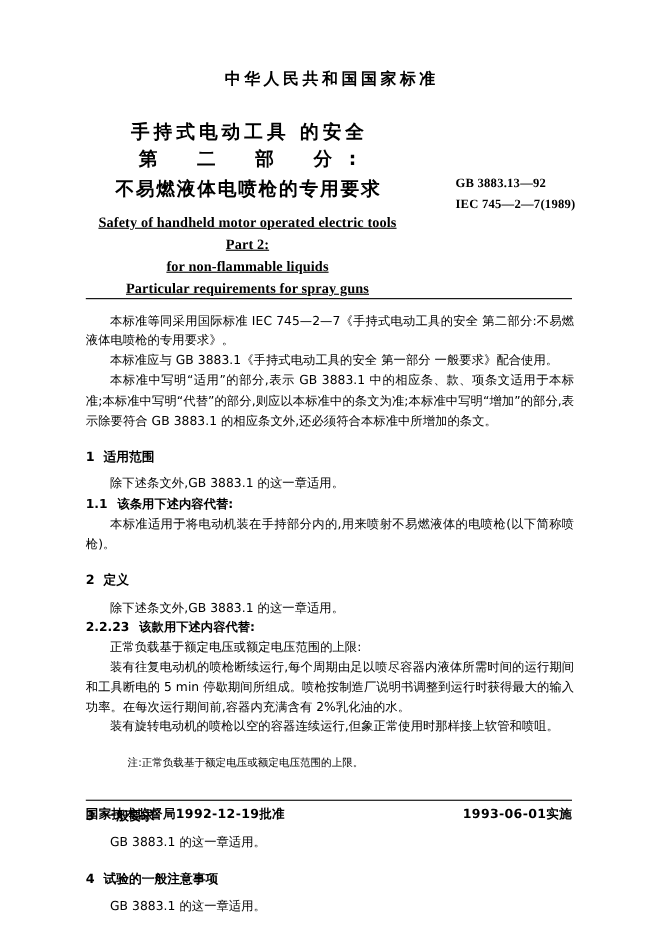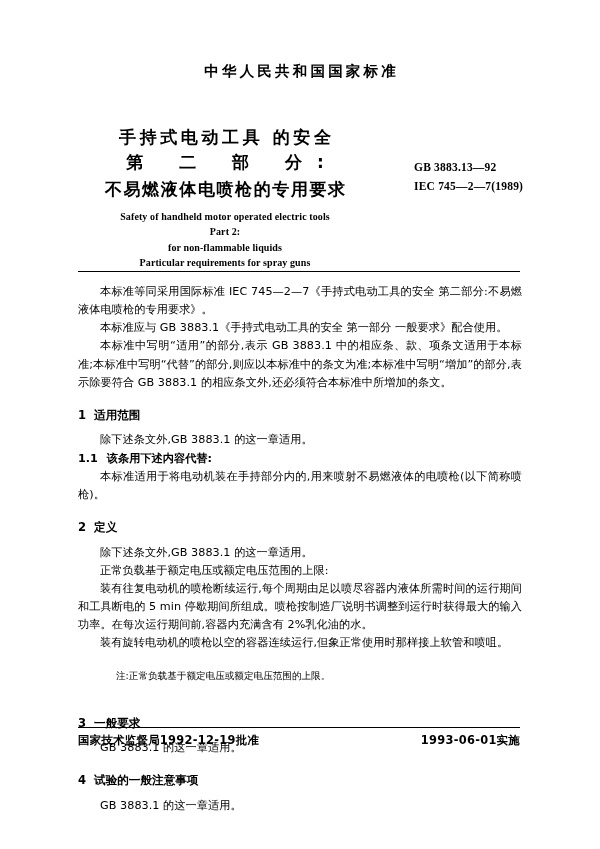--- a/index.html
+++ b/index.html
@@ -46,21 +46,20 @@
     width: 370px;
     text-align: center;
   }
   .t-line1 {
     font-family: "DejaVu Sans", "Liberation Sans", sans-serif;
     font-weight: bold;
     font-size: 17px;
     letter-spacing: 3.6px;
     text-indent: 3.6px;
     line-height: 1.45;
-    margin-top: 17px;
   }
   .t-line2 {
     font-family: "DejaVu Sans", "Liberation Sans", sans-serif;
     font-weight: bold;
     font-size: 17px;
     letter-spacing: 15px;
     text-indent: 15px;
     line-height: 1.5;
   }
   .t-line3 {
@@ -71,23 +70,24 @@
     text-indent: 1.6px;
     line-height: 1.5;
     margin-top: 2px;
   }
   .en-block {
     margin-top: 6px;
   }
   .en-line {
     font-family: "Liberation Serif", "DejaVu Serif", serif;
     font-weight: bold;
-    font-size: 10px;
+    font-size: 13px;
     line-height: 1.55;
     letter-spacing: 0.1px;
+    text-decoration: underline;
   }
 
   
   .std-nums {
     position: absolute;
     left: 414px;
     top: 158px;
     width: 180px;
     text-align: left;
     font-family: "Liberation Serif", "DejaVu Serif", serif;
@@ -205,20 +205,21 @@
     <div class="gap-sm"></div>
     <p class="para indent2">除下述条文外,GB 3883.1 的这一章适用。</p>
     <p class="clause"><span class="cnum">1.1</span><span>该条用下述内容代替:</span></p>
     <p class="para sub-indent">本标准适用于将电动机装在手持部分内的,用来喷射不易燃液体的电喷枪(以下简称喷枪)。</p>
 
     <div class="gap-lg"></div>
 
     <p class="sec-head"><span class="num">2</span><span>定义</span></p>
     <div class="gap-sm"></div>
     <p class="para indent2">除下述条文外,GB 3883.1 的这一章适用。</p>
+    <p class="clause"><span class="cnum">2.2.23</span><span>该款用下述内容代替:</span></p>
     <p class="para sub-indent">正常负载基于额定电压或额定电压范围的上限:</p>
     <p class="para indent2">装有往复电动机的喷枪断续运行,每个周期由足以喷尽容器内液体所需时间的运行期间和工具断电的 5 min 停歇期间所组成。喷枪按制造厂说明书调整到运行时获得最大的输入功率。在每次运行期间前,容器内充满含有 2%乳化油的水。</p>
     <p class="para indent2">装有旋转电动机的喷枪以空的容器连续运行,但象正常使用时那样接上软管和喷咀。</p>
     <p class="note">注:正常负载基于额定电压或额定电压范围的上限。</p>
 
     <div class="gap-lg"></div>
 
     <p class="sec-head"><span class="num">3</span><span>一般要求</span></p>
     <div class="gap-sm"></div>
     <p class="para indent2">GB 3883.1 的这一章适用。</p>

